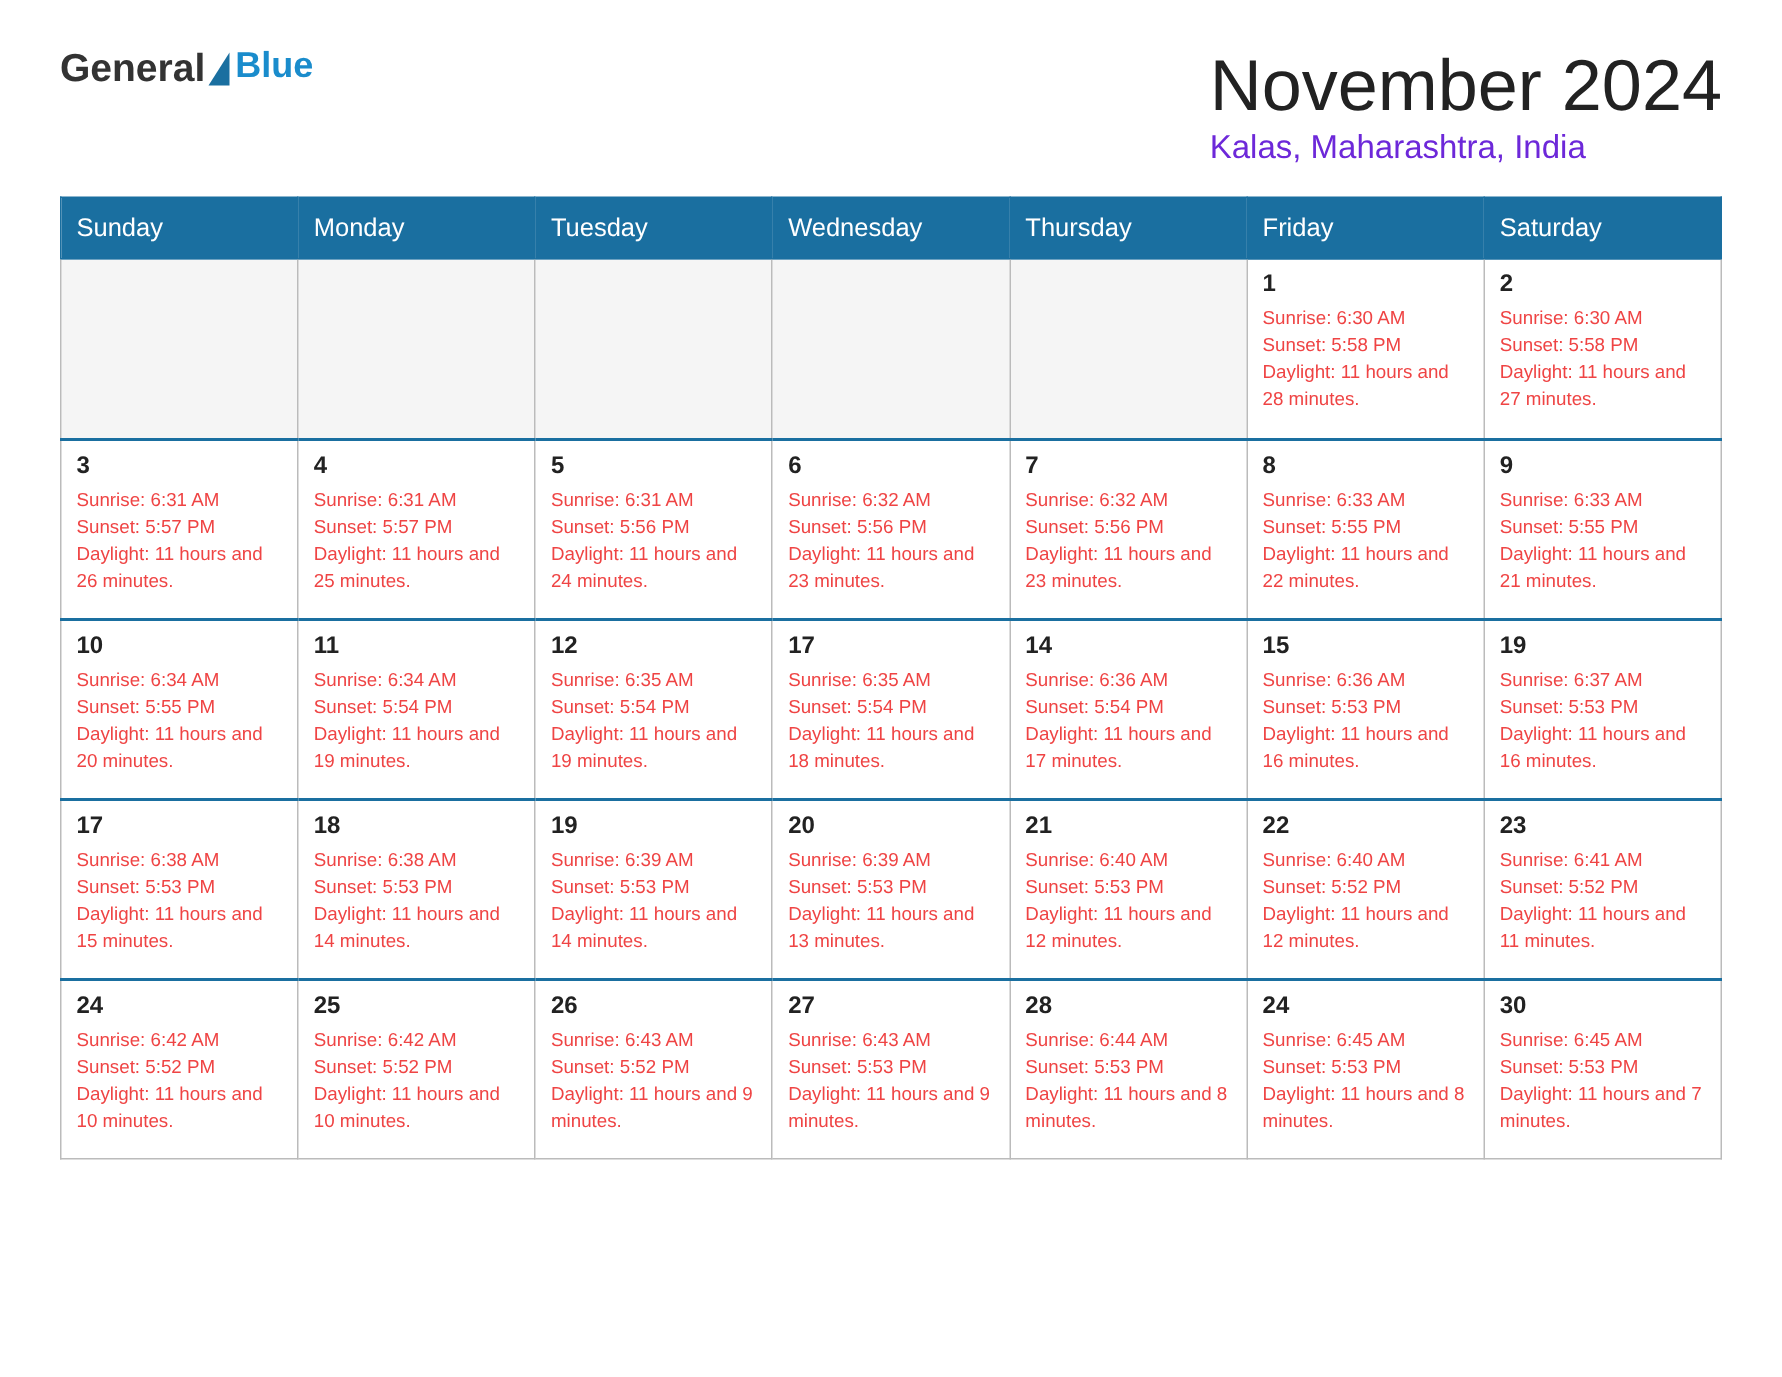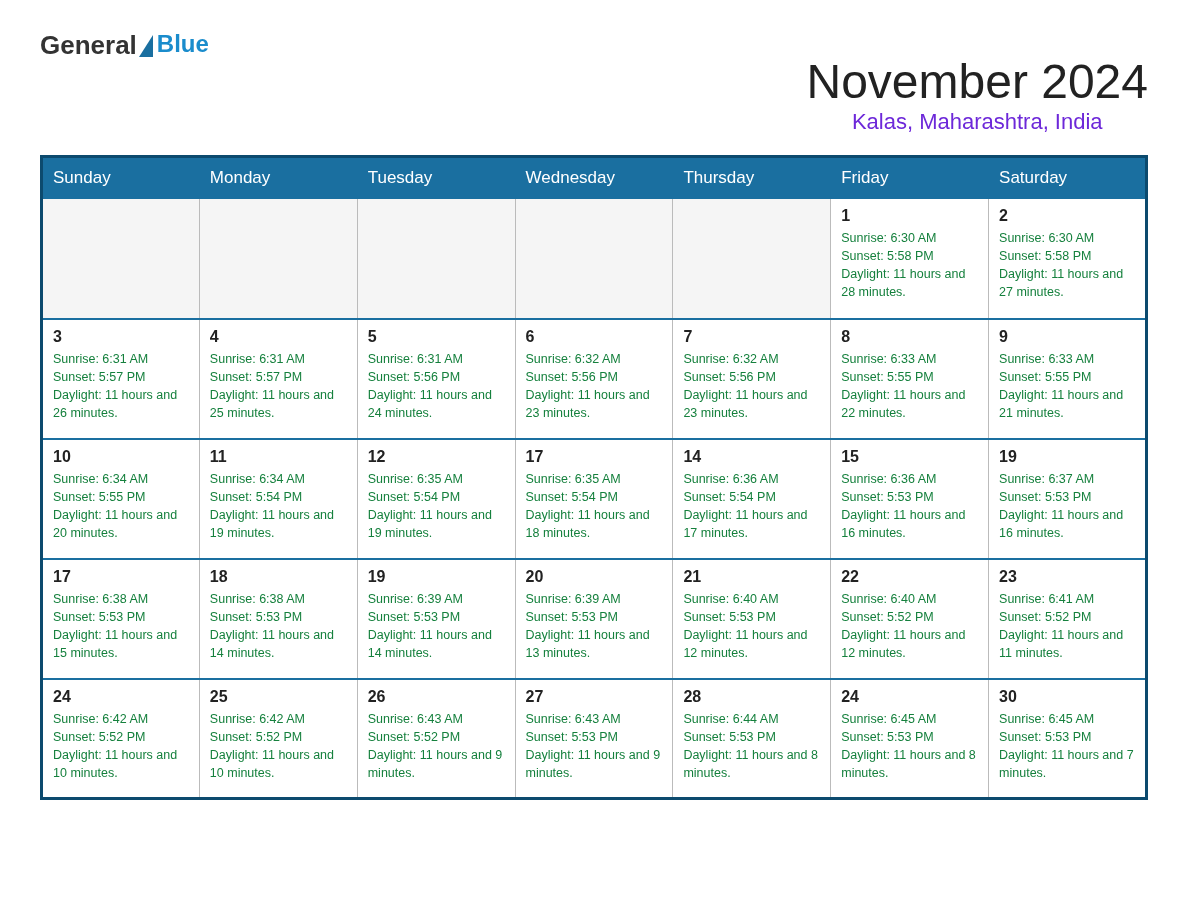--- a/index.html
+++ b/index.html
@@ -36,37 +36,36 @@
       border-bottom: 22px solid #1a6fa0;
       margin: 0 2px;
     }
     .logo-bottom {
       color: #1a8ccc;
       font-size: 24px;
       font-weight: bold;
       margin-left: 2px;
     }
     .title-block {
-      text-align: center;
-      margin-top: 24px;
+      text-align: left;
     }
     .title-block h1 {
       font-size: 48px;
       font-weight: normal;
       color: #222;
     }
     .title-block h2 {
       font-size: 22px;
       font-weight: normal;
       color: #6d28d9;
     }
     .calendar {
       width: 100%;
       border-collapse: collapse;
-      border: 3px solid #0c4a6e;
+      border: 1px solid #0c4a6e;
     }
     .calendar th {
       background: #1a6fa0;
       color: #fff;
       font-size: 17px;
       font-weight: normal;
       padding: 10px 10px;
       text-align: left;
       border: 1px solid #1a6fa0;
     }
@@ -86,21 +85,21 @@
     .day-num {
       font-size: 16px;
       font-weight: bold;
       color: #222;
       display: block;
       margin-bottom: 4px;
     }
     .day-info {
       font-size: 12.5px;
       line-height: 1.45;
-      color: #15803d;
+      color: #ef4444;
     }
     .row-divider td {
       border-top: 2px solid #1a6fa0;
     }
   </style>
 </head>
 <body>
 
 <div class="header">
   <div class="logo">

